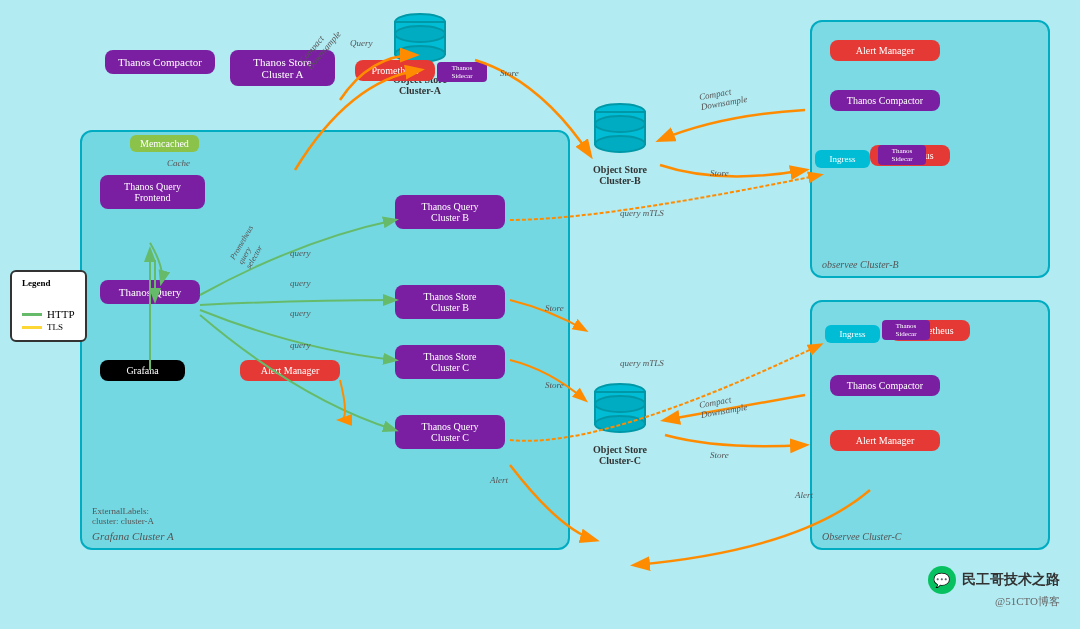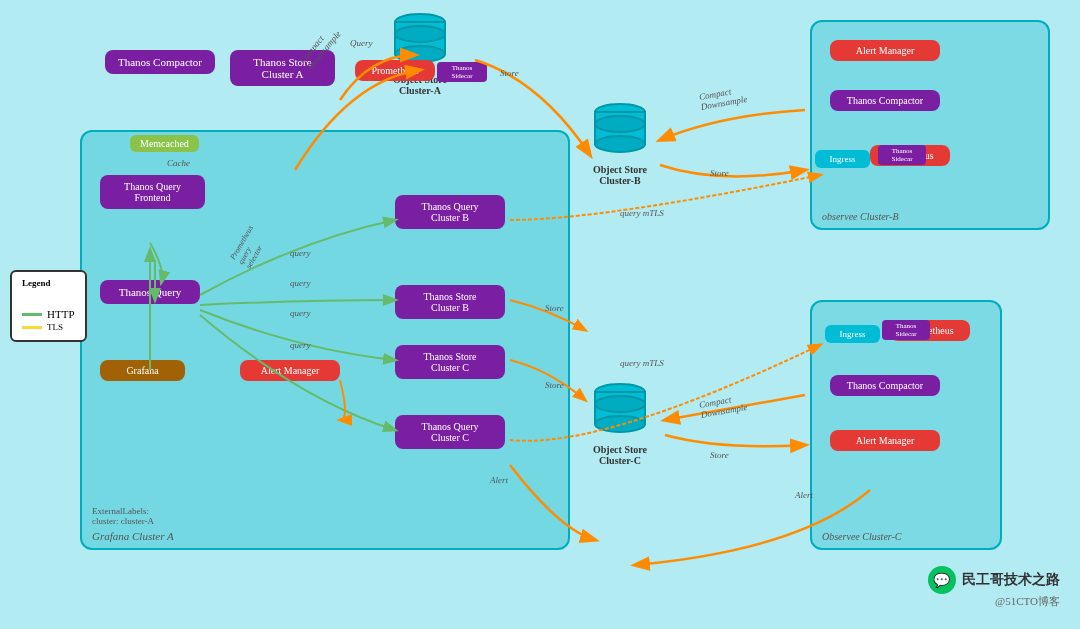--- a/index.html
+++ b/index.html
@@ -137,21 +137,21 @@
       padding: 6px 14px;
       font-size: 11px;
       text-align: center;
       width: 100px;
     }
 
     .grafana-box {
       position: absolute;
       left: 100px;
       top: 360px;
-      background: #a16207;
+      background: #000000;
       color: #fff;
       border-radius: 8px;
       padding: 5px 12px;
       font-size: 10px;
       width: 85px;
       text-align: center;
     }
 
     .alert-manager-a {
       position: absolute;
@@ -234,40 +234,40 @@
       top: 380px;
       text-align: center;
     }
 
     
     .observee-cluster-b {
       position: absolute;
       left: 810px;
       top: 20px;
       width: 240px;
-      height: 210px;
+      height: 258px;
       background: rgba(0, 180, 200, 0.3);
       border: 2px solid #00acc1;
       border-radius: 12px;
     }
     .observee-cluster-b-label {
       position: absolute;
       bottom: 6px;
       left: 10px;
       font-size: 10px;
       color: #555;
       font-style: italic;
     }
 
     
     .observee-cluster-c {
       position: absolute;
       left: 810px;
       top: 300px;
-      width: 192px;
+      width: 240px;
       height: 250px;
       background: rgba(0, 180, 200, 0.3);
       border: 2px solid #00acc1;
       border-radius: 12px;
     }
     .observee-cluster-c-label {
       position: absolute;
       bottom: 6px;
       left: 10px;
       font-size: 10px;

